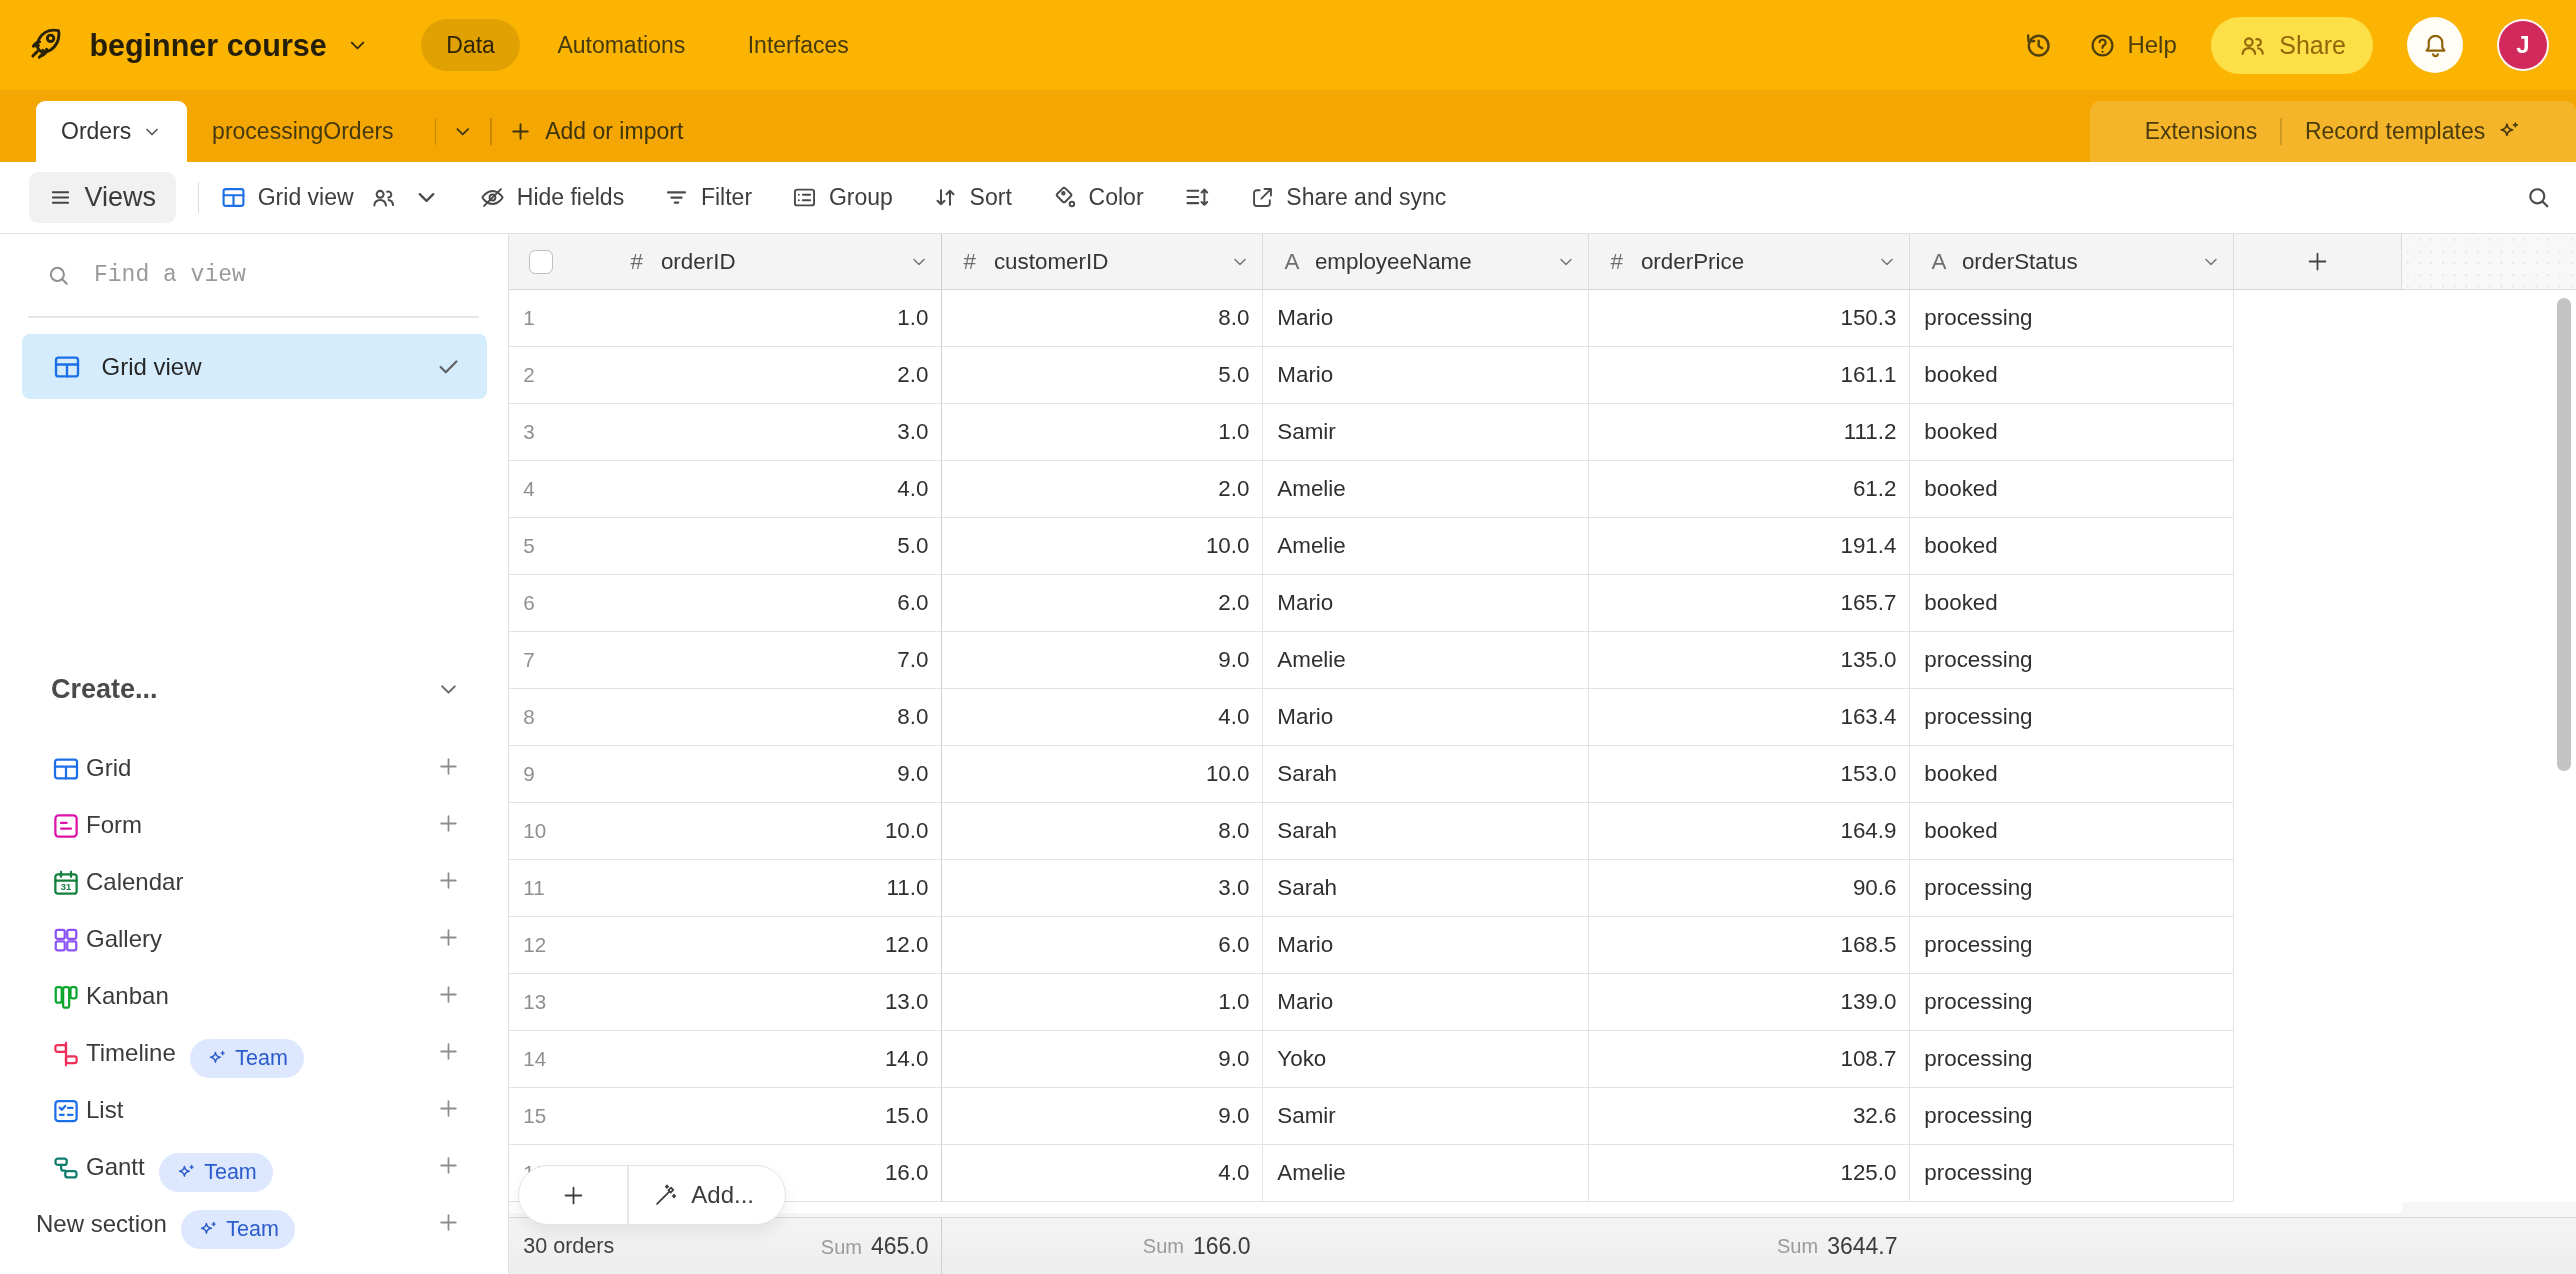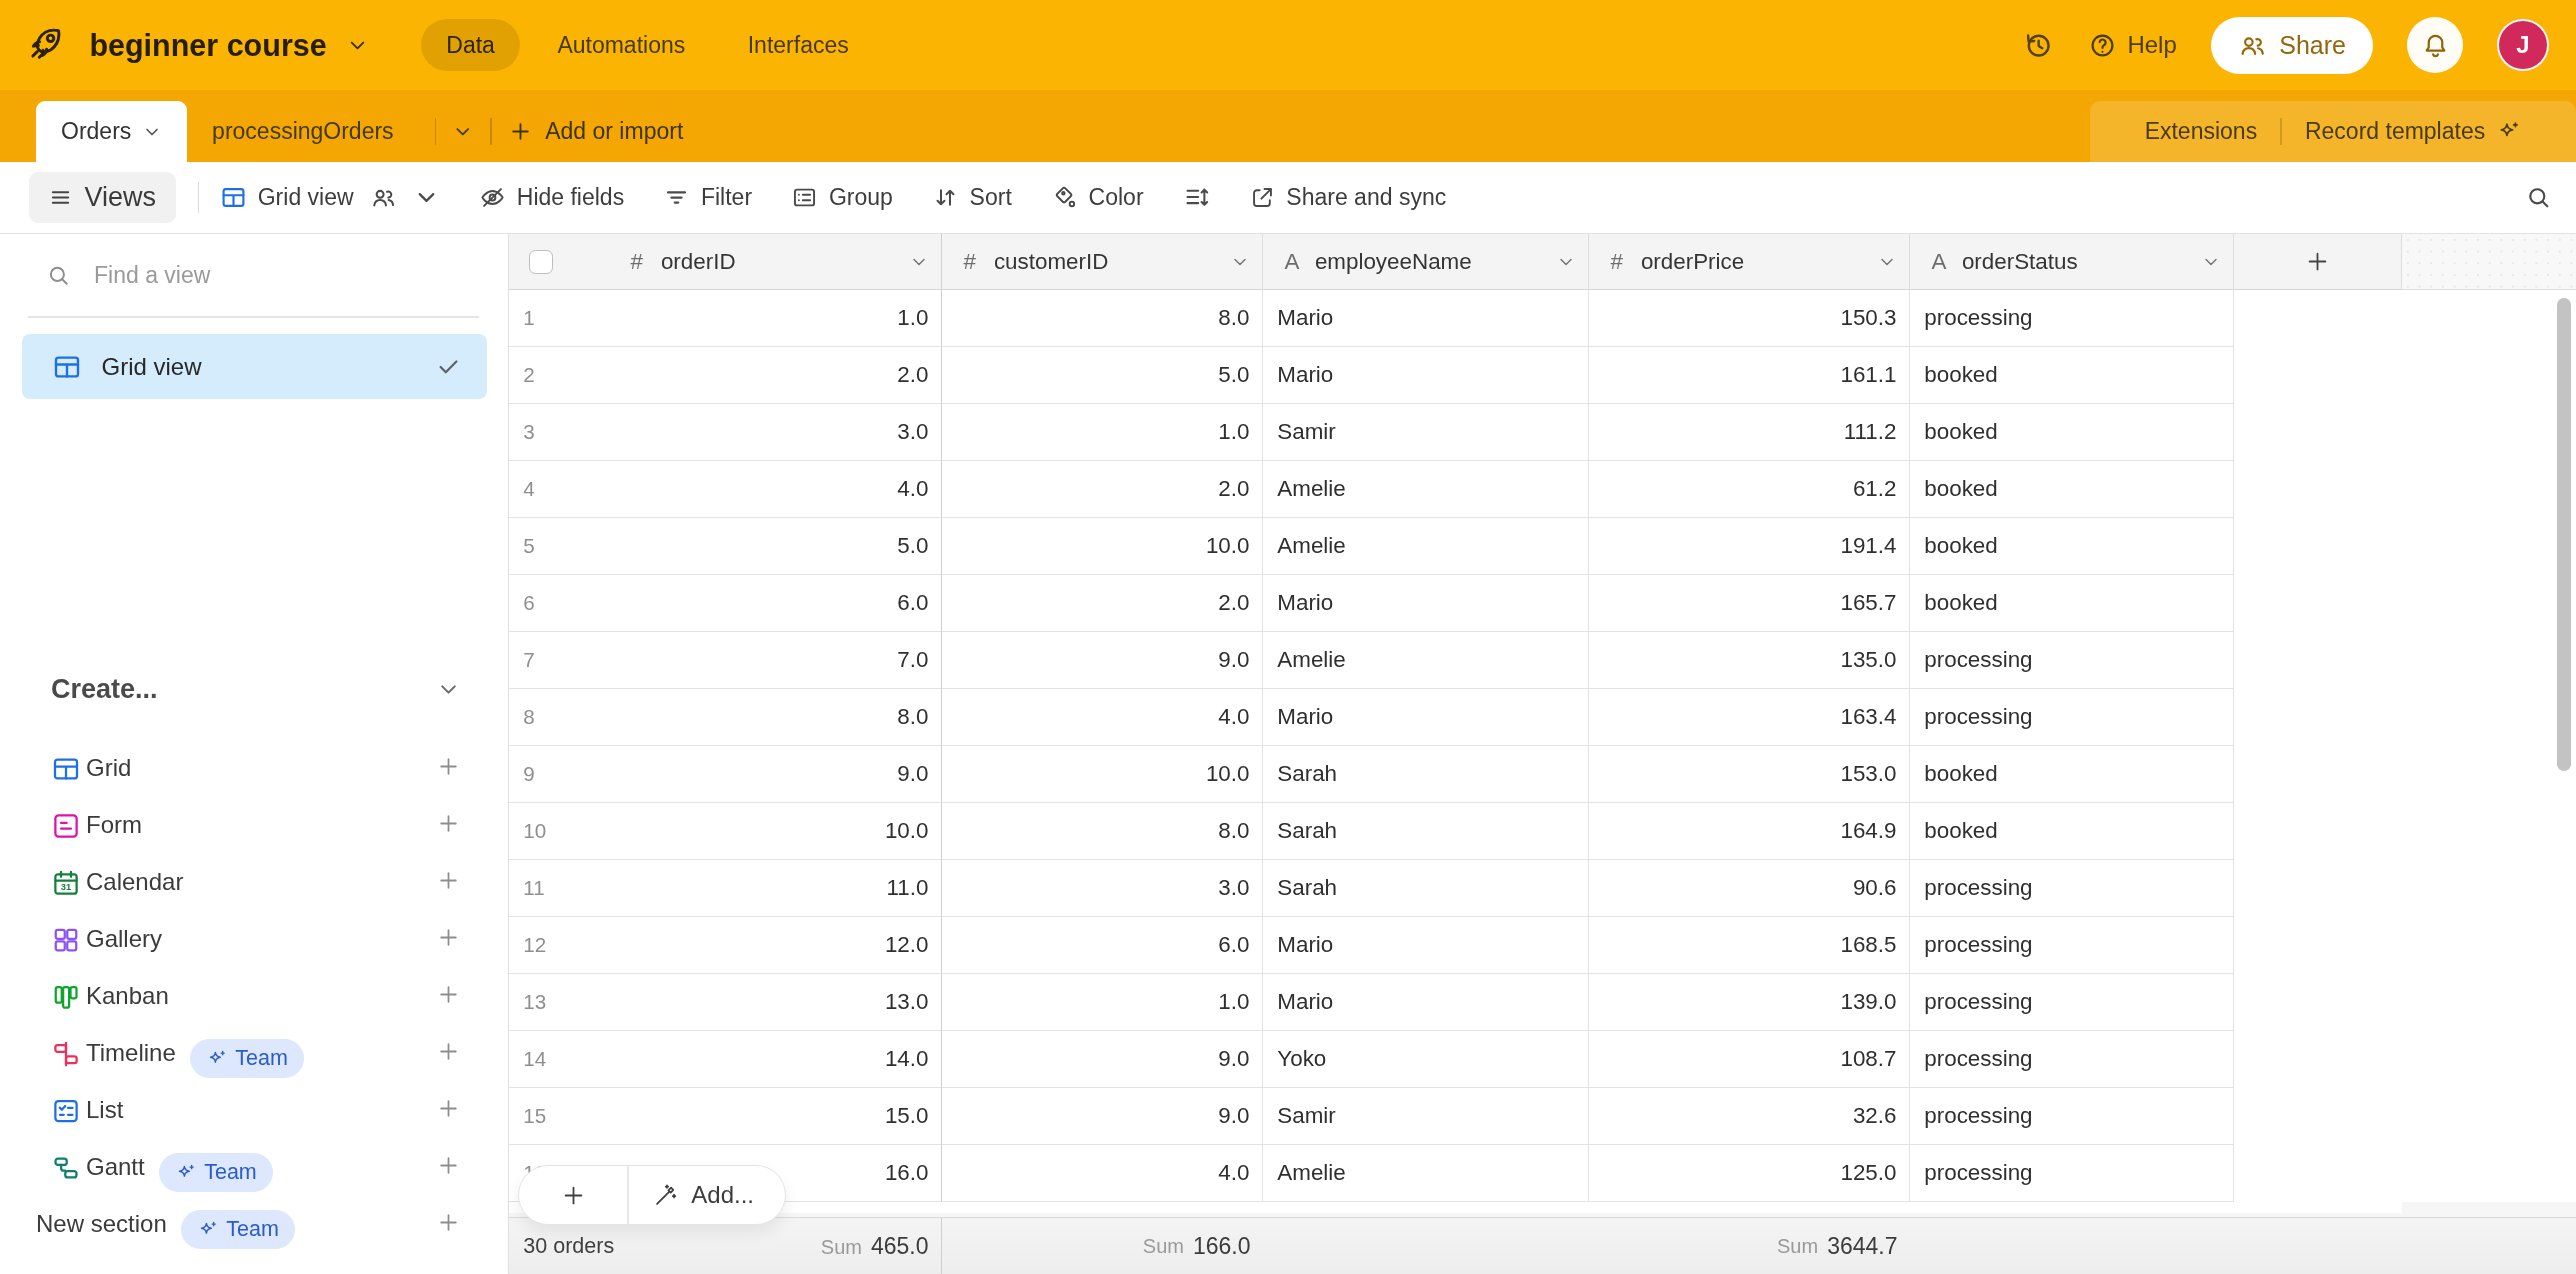--- a/index.html
+++ b/index.html
@@ -13,21 +13,21 @@
   .logo{width:41px;height:41px;color:#2b2307;}
   .base-title{font-size:30.5px;font-weight:700;color:#251e08;margin-left:5.4px;}
   .title-chev{width:23px;height:23px;color:#3a3010;margin-left:3.6px;}
   .topnav{display:flex;align-items:center;margin-left:36px;gap:12.5px;}
   .nav-pill{font-size:23px;color:#45390f;padding:12.5px 25px;border-radius:895px;cursor:pointer;}
   .nav-pill.active{background:rgba(0,0,0,0.10);color:#2e2508;}
   .topbar-spacer{flex:1;}
   .topbar-right{display:flex;align-items:center;gap:34px;}
   .icon-btn{width:32px;height:32px;color:#53420f;}
   .help-btn{display:flex;align-items:center;gap:10.8px;color:#4c3d0e;font-size:24px;}
-  .share-btn{display:flex;align-items:center;gap:12.5px;background:#ffffff;border-radius:895px;padding:14px 27px;color:#95670a;font-size:25px;font-weight:500;}
+  .share-btn{display:flex;align-items:center;gap:12.5px;background:#fde047;border-radius:895px;padding:14px 27px;color:#95670a;font-size:25px;font-weight:500;}
   .share-btn svg{width:29px;height:29px;}
   .bell-btn{width:56px;height:56px;border-radius:50%;background:#fffdf6;display:flex;align-items:center;justify-content:center;color:#8f6308;}
   .bell-btn svg{width:29px;height:29px;}
   .avatar{width:52px;height:52px;border-radius:50%;background:#d1295c;border:2.7px solid rgba(255,255,255,0.95);display:flex;align-items:center;justify-content:center;color:#fff;font-size:24px;font-weight:700;box-sizing:border-box;}
 
   
   .tabbar{height:72px;flex:0 0 72px;background:#f4a702;display:flex;align-items:flex-end;padding:0 0 0 36px;box-sizing:border-box;}
   .tab{display:flex;align-items:center;gap:10.8px;font-size:23px;height:61px;padding:0 25px;border-radius:9px 9px 0 0;color:#45390f;}
   .tab.active{background:#ffffff;color:#333;font-weight:500;}
   .tab.active svg{width:20px;height:20px;color:#555;}
@@ -53,21 +53,21 @@
   .gv-people{width:27px;height:27px;color:#5c5c5c;margin-left:5.4px;}
   .gv-chev{width:21.5px;height:21.5px;color:#555;margin-left:5.4px;}
   .toolbar-spacer{flex:1;}
   .toolbar-search{width:29px;height:29px;color:#4a4a4a;}
 
   
   .main{flex:1;display:flex;min-height:0;}
   .sidebar{width:509px;flex:0 0 509px;background:#fff;border-right:0.9px solid #e0e0e0;position:relative;box-sizing:border-box;}
   .find-row{position:absolute;top:27px;left:45px;right:36px;display:flex;align-items:center;gap:20px;}
   .find-row svg{width:27px;height:27px;color:#8f8f8f;flex:0 0 27px;}
-  .find-input{border:none;outline:none;font-size:23px;color:#8b5cf6;width:100%;font-family:Liberation Sans, sans-serif;}
+  .find-input{border:none;outline:none;font-size:23px;color:#8b5cf6;width:100%;font-family:Liberation Mono, monospace;}
   .find-input::placeholder{color:#9a9a9a;}
   .find-underline{position:absolute;top:82px;left:28px;right:29px;height:1.8px;background:#e6e6e6;}
   .view-item{position:absolute;top:100px;left:21.5px;right:21.5px;height:65px;background:#d4ecfb;border-radius:8px;display:flex;align-items:center;padding:0 25px 0 30px;box-sizing:border-box;gap:20px;}
   .view-item .vi-icon{width:30px;height:30px;color:#1d6fe8;flex:0 0 30px;}
   .view-item .vi-label{font-size:24px;color:#282828;font-weight:500;flex:1;}
   .view-item .vi-check{width:27px;height:27px;color:#5f6368;}
   .create-section{position:absolute;top:428px;left:0;right:0;}
   .create-header{display:flex;align-items:center;padding:0 47px 0 51px;height:54px;}
   .create-header .ch-label{font-size:27px;font-weight:700;color:#4a4a4a;flex:1;}
   .create-header svg{width:25px;height:25px;color:#6b6b6b;}

